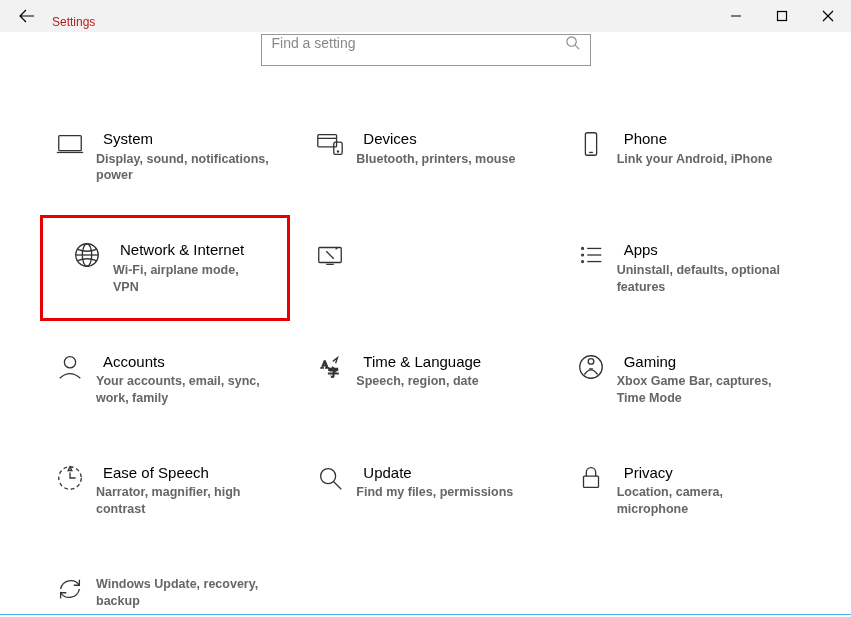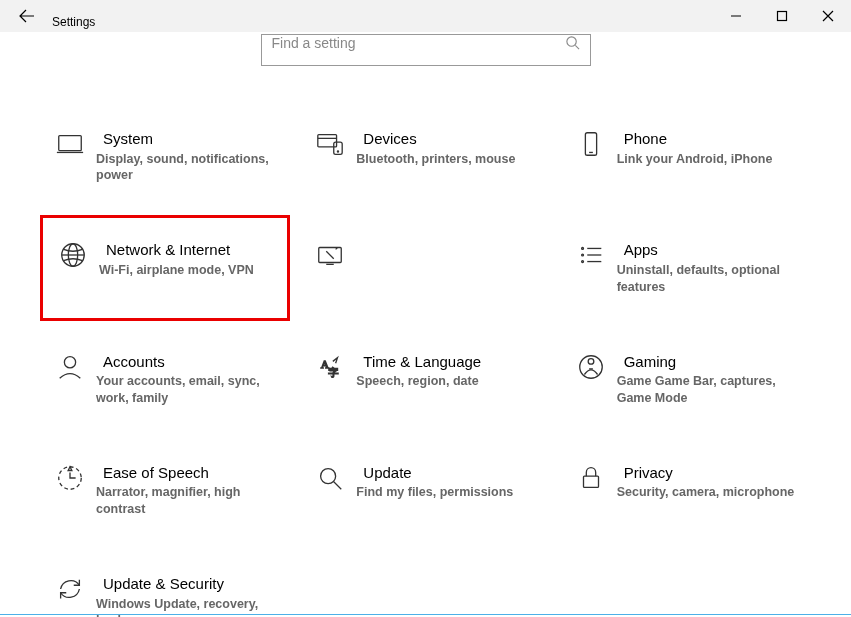--- a/index.html
+++ b/index.html
@@ -22,21 +22,21 @@
       width: 42px;
       height: 32px;
       display: flex;
       align-items: center;
       justify-content: center;
       cursor: pointer;
     }
     .titlebar .title {
       font-size: 12px;
       margin-left: 4px;
-      color: #000000;
+      color: #b91c1c;
       margin-top: 12px;
     }
     .winctrls {
       margin-left: auto;
       display: flex;
     }
     .winctrls .btn {
       width: 46px;
       height: 32px;
       display: flex;
@@ -79,21 +79,21 @@
     }
     .tile {
       display: flex;
       align-items: flex-start;
       padding: 8px 6px;
       cursor: pointer;
       position: relative;
     }
     .tile.highlighted {
       border: 3px solid #ea0000;
-      padding: 22px 6px;
+      padding: 22px 20px;
       margin: -17px 0;
       justify-content: center;
     }
     .tile .icon-slot {
       width: 48px;
       flex-shrink: 0;
       display: flex;
       justify-content: center;
       padding-top: 0px;
     }
@@ -285,21 +285,21 @@
     <div class="icon-slot">
       <svg class="ticon" viewBox="0 0 32 32">
           <circle cx="16" cy="16" r="12"></circle>
           <circle cx="16" cy="10" r="3"></circle>
           <path d="M9 24 Q16 14 23 24"></path>
           <line x1="14" y1="18" x2="18" y2="18"></line>
         </svg>
     </div>
     <div class="text-slot">
       <div class="t-title">Gaming</div>
-      <div class="t-desc">Game Game Bar, captures, Game Mode</div>
+      <div class="t-desc">Xbox Game Bar, captures, Time Mode</div>
     </div>
   </div>
 
   <div class="tile">
     <div class="icon-slot">
       <svg class="ticon" viewBox="0 0 32 32">
           <circle cx="16" cy="16" r="12" stroke-dasharray="4 3"></circle>
           <path d="M16 10 L16 16 L22 16"></path>
           <path d="M16 4 L14 8 L18 8 Z" fill="#333" stroke="none"></path>
         </svg>
@@ -325,34 +325,33 @@
 
   <div class="tile">
     <div class="icon-slot">
       <svg class="ticon" viewBox="0 0 32 32">
           <rect x="8" y="14" width="16" height="12" rx="1"></rect>
           <path d="M11 14 V10 a5 5 0 0 1 10 0 V14"></path>
         </svg>
     </div>
     <div class="text-slot">
       <div class="t-title">Privacy</div>
-      <div class="t-desc">Security, camera, microphone</div>
+      <div class="t-desc">Location, camera, microphone</div>
     </div>
   </div>
 
   <div class="tile">
     <div class="icon-slot">
       <svg class="ticon" viewBox="0 0 32 32">
           <path d="M26 12 A11 11 0 0 0 6 16"></path>
           <path d="M6 20 A11 11 0 0 0 26 16"></path>
           <path d="M26 6 L26 12 L20 12"></path>
           <path d="M6 26 L6 20 L12 20"></path>
         </svg>
     </div>
     <div class="text-slot">
-      <div class="t-title">Update &amp; Security</div>
       <div class="t-desc">Windows Update, recovery, backup</div>
     </div>
   </div>
 
 </div>
 
 <div class="bottom-line"></div>
 
 </body></html>

